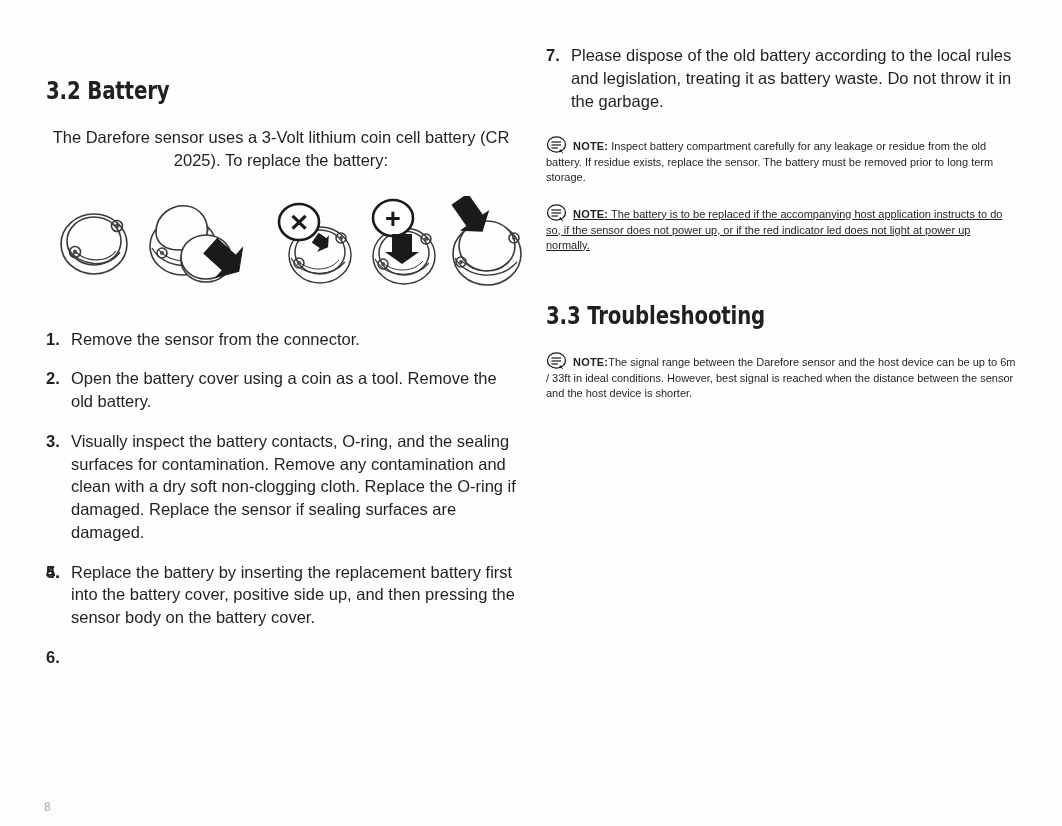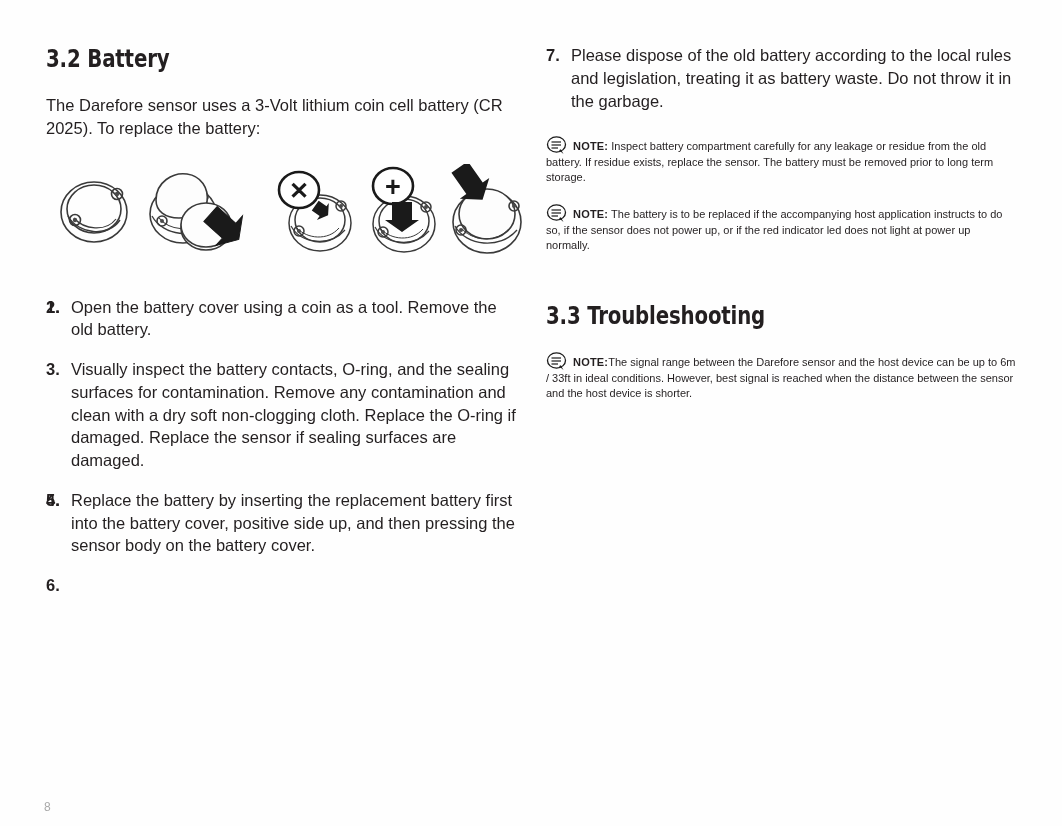--- a/index.html
+++ b/index.html
@@ -21,21 +21,21 @@
     position: absolute;
     inset: 0;
     background: #fefefe;
   }
 
   .col {
     position: absolute;
     top: 0;
     width: 470px;
   }
-  .col-left  { left: 46px; }
+  .col-left  { left: 46px; margin-top: 32px; }
   .col-right { left: 546px; }
 
   h2.section-heading {
     font-family: "DejaVu Sans Condensed", "Liberation Sans Narrow", "Liberation Sans", sans-serif;
     font-weight: bold;
     font-size: 25px;
     letter-spacing: -0.2px;
     color: #231f20;
     margin: 0;
     transform: scaleX(0.88);
@@ -114,21 +114,21 @@
 </style>
 </head>
 <body>
 
 <div class="page">
 
   <div class="col col-left" style="top:44px;">
 
     <h2 class="section-heading">3.2 Battery</h2>
 
-    <p class="body-text" style="margin-top:21px;">The Darefore sensor uses a 3-Volt lithium coin cell battery (CR 2025). To replace the battery:</p>
+    <p class="body-text" style="margin-top:21px;text-align:center;">The Darefore sensor uses a 3-Volt lithium coin cell battery (CR 2025). To replace the battery:</p>
 
     <div class="illus-row" style="margin-top:24px;">
 
       <svg class="illus" style="left:8px;top:8px;" width="80" height="76" viewBox="0 0 80 76">
         <g fill="none" stroke="#3a3a3a" stroke-width="1.6">
           <ellipse cx="40" cy="40" rx="33" ry="30"></ellipse>
           <ellipse cx="40" cy="37" rx="27" ry="24"></ellipse>
           <path d="M14 44 C24 62 54 66 66 48" stroke-width="1.4"></path>
           <path d="M20 46 C30 58 52 60 62 47" stroke-width="1.2"></path>
           <circle cx="63" cy="22" r="5.5"></circle>
@@ -201,20 +201,21 @@
           <circle cx="19" cy="66" r="5"></circle>
           <circle cx="19" cy="66" r="2" fill="#4a4a4a" stroke="none"></circle>
         </g>
         <path d="M18 6 L44 6 L44 -2 L58 16 L44 34 L44 26 L18 26 Z" transform="rotate(55 34 16) translate(-4,6)" fill="#1a1a1a"></path>
       </svg>
     </div>
 
     <ol class="steps" style="margin-top:32px;">
       <li>
         <span class="num">1.</span>
+        <span>Remove the sensor from the connector.</span>
       </li>
       <li>
         <span class="num">2.</span>
         <span>Open the battery cover using a coin as a tool. Remove the old battery.</span>
       </li>
       <li>
         <span class="num">3.</span>
         <span>Visually inspect the battery contacts, O-ring, and the sealing surfaces for contamination. Remove any contamination and clean with a dry soft non-clogging cloth. Replace the O-ring if damaged. Replace the sensor if sealing surfaces are damaged.</span>
       </li>
       <li>
@@ -244,21 +245,21 @@
     <div class="note" style="margin-top:10px;">
       <svg class="note-icon" viewBox="0 0 22 19">
         <ellipse cx="10.5" cy="8.5" rx="9" ry="7.6" fill="none" stroke="#1a1a1a" stroke-width="1.3"></ellipse>
         <path d="M13 14.2 L17.5 18 L14.8 13.2 Z" fill="#1a1a1a"></path>
         <line x1="5.5" y1="6" x2="15" y2="6" stroke="#1a1a1a" stroke-width="1.2"></line>
         <line x1="5.5" y1="9" x2="15" y2="9" stroke="#1a1a1a" stroke-width="1.2"></line>
         <line x1="5.5" y1="12" x2="12" y2="12" stroke="#1a1a1a" stroke-width="1.2"></line>
       </svg><span class="note-label">NOTE:</span><span> Inspect battery compartment carefully for any leakage or residue from the old battery. If residue exists, replace the sensor. The battery must be removed prior to long term storage.</span>
     </div>
 
-    <div class="note" style="margin-top:10px;">
+    <div class="note" style="margin-top:10px;text-decoration:underline;">
       <svg class="note-icon" viewBox="0 0 22 19">
         <ellipse cx="10.5" cy="8.5" rx="9" ry="7.6" fill="none" stroke="#1a1a1a" stroke-width="1.3"></ellipse>
         <path d="M13 14.2 L17.5 18 L14.8 13.2 Z" fill="#1a1a1a"></path>
         <line x1="5.5" y1="6" x2="15" y2="6" stroke="#1a1a1a" stroke-width="1.2"></line>
         <line x1="5.5" y1="9" x2="15" y2="9" stroke="#1a1a1a" stroke-width="1.2"></line>
         <line x1="5.5" y1="12" x2="12" y2="12" stroke="#1a1a1a" stroke-width="1.2"></line>
       </svg><span class="note-label">NOTE:</span><span> The battery is to be replaced if the accompanying host application instructs to do so, if the sensor does not power up, or if the red indicator led does not light at power up normally.</span>
     </div>
 
 

